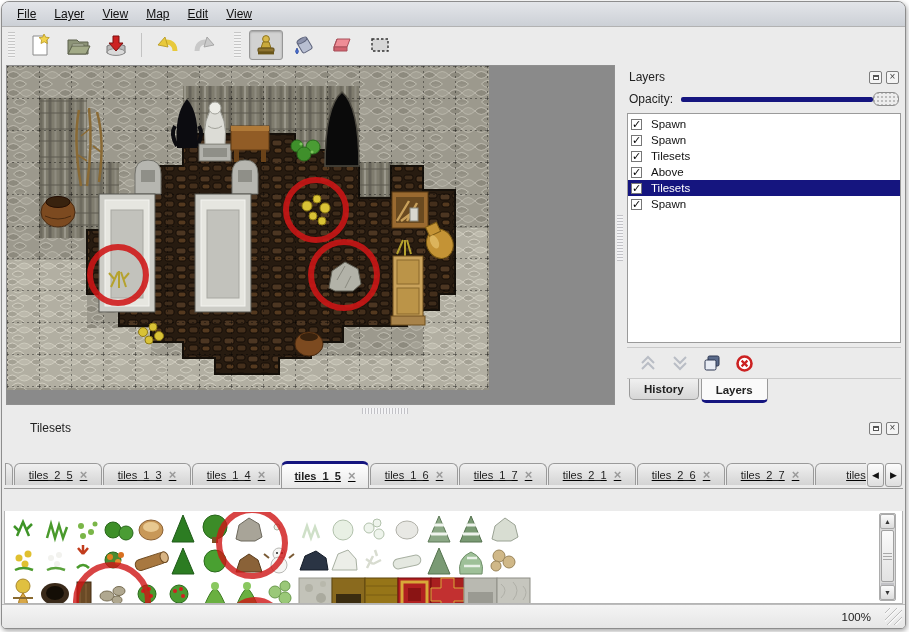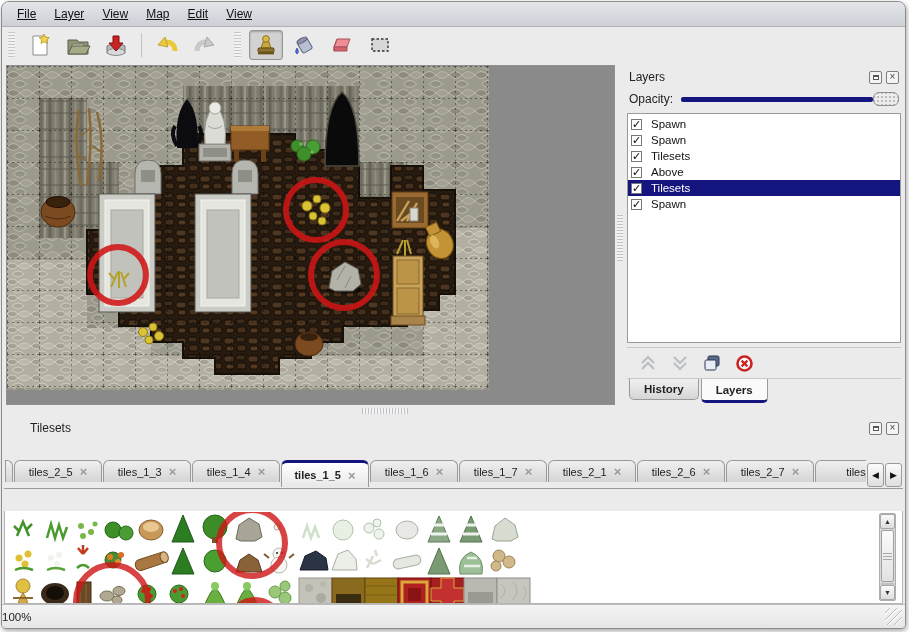--- a/index.html
+++ b/index.html
@@ -51,21 +51,21 @@
     background:linear-gradient(#f0f0f0,#d6d6d6);border:1px solid #9a9a9a;border-top:none;
     border-radius:0 0 5px 5px;margin-right:2px;}
   .ltab.active{background:#fafafa;border-bottom:3px solid #15157f;height:24px;}
   
   .hsplit{height:12px;flex:none;position:relative;}
   .hsplit .grip{position:absolute;left:360px;top:3px;width:46px;height:6px;
     background:repeating-linear-gradient(to right,#c2c2c6 0 1px,#f3f3f5 1px 3px);}
   
   .tilesets-panel{flex:1;display:flex;flex-direction:column;padding:0 2px;gap:22px;}
   .tabrow{height:28px;flex:none;display:flex;align-items:flex-end;border-bottom:1px solid #9a9a9a;padding:0 1px;}
-  .tabstrip{flex:1;display:flex;align-items:flex-start;overflow:hidden;height:28px;}
+  .tabstrip{flex:1;display:flex;align-items:center;overflow:hidden;height:28px;text-decoration:underline;}
   .sliver{width:8px;height:22px;flex:none;background:linear-gradient(#f0f0f0,#d6d6d6);
     border:1px solid #9a9a9a;border-bottom:none;border-radius:0 6px 0 0;margin-right:1px;}
   .ttab{width:88px;flex:none;height:22px;display:flex;align-items:center;justify-content:center;
     background:linear-gradient(#f0f0f0,#d4d4d4);border:1px solid #9a9a9a;border-bottom:none;
     border-radius:6px 6px 0 0;margin-right:1px;font-size:11px;color:#222;overflow:hidden;white-space:nowrap;}
   .ttab.active{height:27px;background:linear-gradient(#ffffff,#e8e8e8);border-top:3px solid #15157f;font-weight:bold;}
   .ttab .x{margin-left:7px;color:#9a9a9a;font-weight:bold;font-size:13px;line-height:11px;}
   .tabarrows{flex:none;display:flex;align-items:flex-end;padding-bottom:1px;}
   .arrbtn{width:17px;height:24px;border:1px solid #9a9a9a;border-radius:3px;background:linear-gradient(#fcfcfc,#dedede);
     display:flex;align-items:center;justify-content:center;font-size:9px;color:#111;margin-left:1px;}
@@ -74,21 +74,21 @@
   .vscroll{position:absolute;right:6px;top:2px;bottom:2px;width:17px;border:1px solid #adadad;border-radius:2px;
     background:#d9d9d9;display:flex;flex-direction:column;}
   .sbtn{height:15px;flex:none;background:linear-gradient(#fbfbfb,#dcdcdc);border:1px solid #a8a8a8;border-radius:2px;
     display:flex;align-items:center;justify-content:center;font-size:7px;color:#333;}
   .sthumb{height:52px;flex:none;margin:1px;background:linear-gradient(#fafafa,#e2e2e2);border:1px solid #a0a0a0;border-radius:2px;
     display:flex;flex-direction:column;align-items:center;justify-content:center;}
   .sthumb i{display:block;width:9px;height:1px;background:#a8a8a8;margin:1px 0;}
   .strack{flex:1;background:#c2c2c6;margin:0 1px;}
   
   .statusbar{height:24px;flex:none;background:linear-gradient(#f4f4f4,#e6e6e6);border-top:1px solid #bcbcbc;
-    display:flex;align-items:center;justify-content:flex-start;font-size:11.5px;color:#222;}
+    display:flex;align-items:center;justify-content:flex-end;font-size:11.5px;color:#222;}
   .statusbar .zoomval{margin-right:34px;}
   .resizegrip{position:absolute;right:3px;bottom:3px;width:17px;height:17px;
     background:repeating-linear-gradient(135deg,transparent 0 3px,#bdbdbd 3px 4px,#f6f6f6 4px 5px);
     border-bottom-right-radius:4px;}
 </style>
 </head>
 <body>
 
 <div class="window">
 

